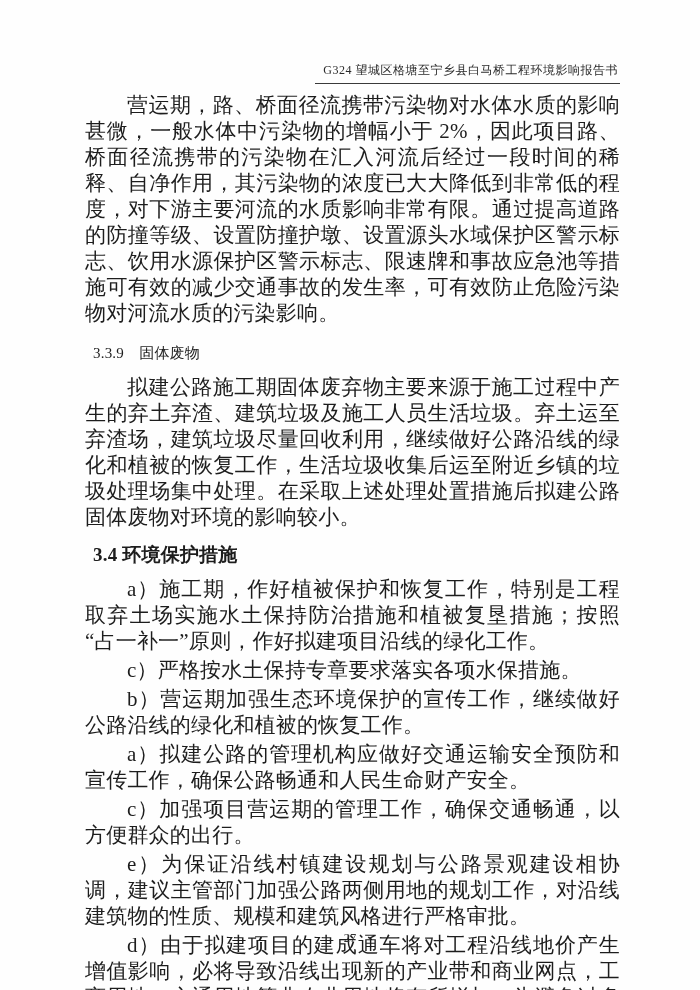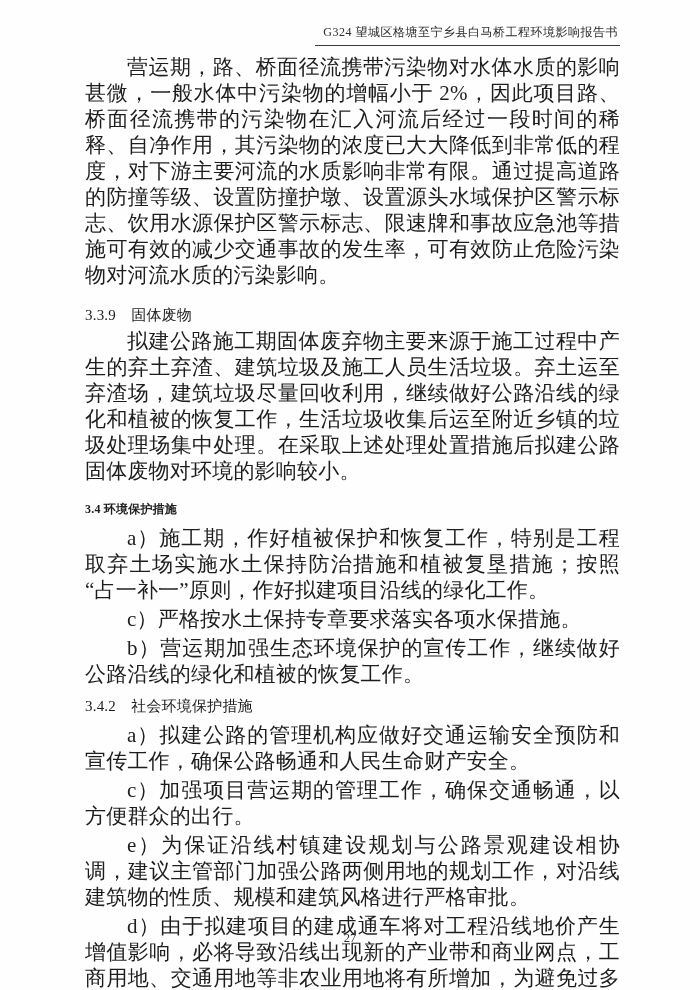--- a/index.html
+++ b/index.html
@@ -13,21 +13,21 @@
     width: 700px;
     height: 990px;
     margin: 0 auto;
     background: #fefefe;
     color: #1d1d1d;
     box-sizing: border-box;
     padding: 0 80px 0 85px;
     overflow: hidden;
   }
   .doc-header {
-    padding-top: 22px;
+    padding-top: 60px;
     text-align: right;
   }
   .doc-header .header-text {
     display: inline-block;
     font-size: 12px;
     letter-spacing: 0.5px;
     color: #2a2a2a;
     border-bottom: 1.5px solid #3a3a3a;
     padding: 0 2px 4px 8px;
   }
@@ -42,26 +42,26 @@
     margin: 0;
     letter-spacing: 0.2px;
   }
   p.para.spaced {
     margin-top: 3px;
     font-family: Liberation Serif, serif;
   }
   .heading {
     font-size: 15px;
     line-height: 26px;
-    margin: 0;
+    margin: 8px;
     font-weight: normal;
     letter-spacing: 0.2px;
   }
   .heading.h-339 { margin-top: 14px; }
-  .heading.h-34  { margin-top: 12px; font-weight: bold; font-size: 12px; }
+  .heading.h-34  { margin-top: 12px; font-weight: bold; font-size: 19px; }
   .heading.h-341 { margin-top: 2px; }
   .heading.h-342 { margin-top: 6px; }
   .page-number {
     position: absolute;
     left: 0;
     bottom: 44px;
     width: 100%;
     text-align: center;
     font-size: 12.5px;
     color: #333;
@@ -86,21 +86,20 @@
 
     <h2 class="heading h-34">3.4 环境保护措施</h2>
 
 
     <p class="para spaced">a）施工期，作好植被保护和恢复工作，特别是工程取弃土场实施水土保持防治措施和植被复垦措施；按照“占一补一”原则，作好拟建项目沿线的绿化工作。</p>
 
     <p class="para spaced">c）严格按水土保持专章要求落实各项水保措施。</p>
 
     <p class="para spaced">b）营运期加强生态环境保护的宣传工作，继续做好公路沿线的绿化和植被的恢复工作。</p>
 
-    <h3 class="heading h-342">3.4.2　社会环境保护措施</h3>
 
     <p class="para spaced">a）拟建公路的管理机构应做好交通运输安全预防和宣传工作，确保公路畅通和人民生命财产安全。</p>
 
 
     <p class="para spaced">c）加强项目营运期的管理工作，确保交通畅通，以方便群众的出行。</p>
 
     <p class="para spaced">e）为保证沿线村镇建设规划与公路景观建设相协调，建议主管部门加强公路两侧用地的规划工作，对沿线建筑物的性质、规模和建筑风格进行严格审批。</p>
 
     <p class="para spaced">d）由于拟建项目的建成通车将对工程沿线地价产生增值影响，必将导致沿线出现新的产业带和商业网点，工商用地、交通用地等非农业用地将有所增加，为避免过多地丧失宝贵的耕地资源，土地管理部门加强对公路沿线各种建设用地的审批和管理。</p>
 

